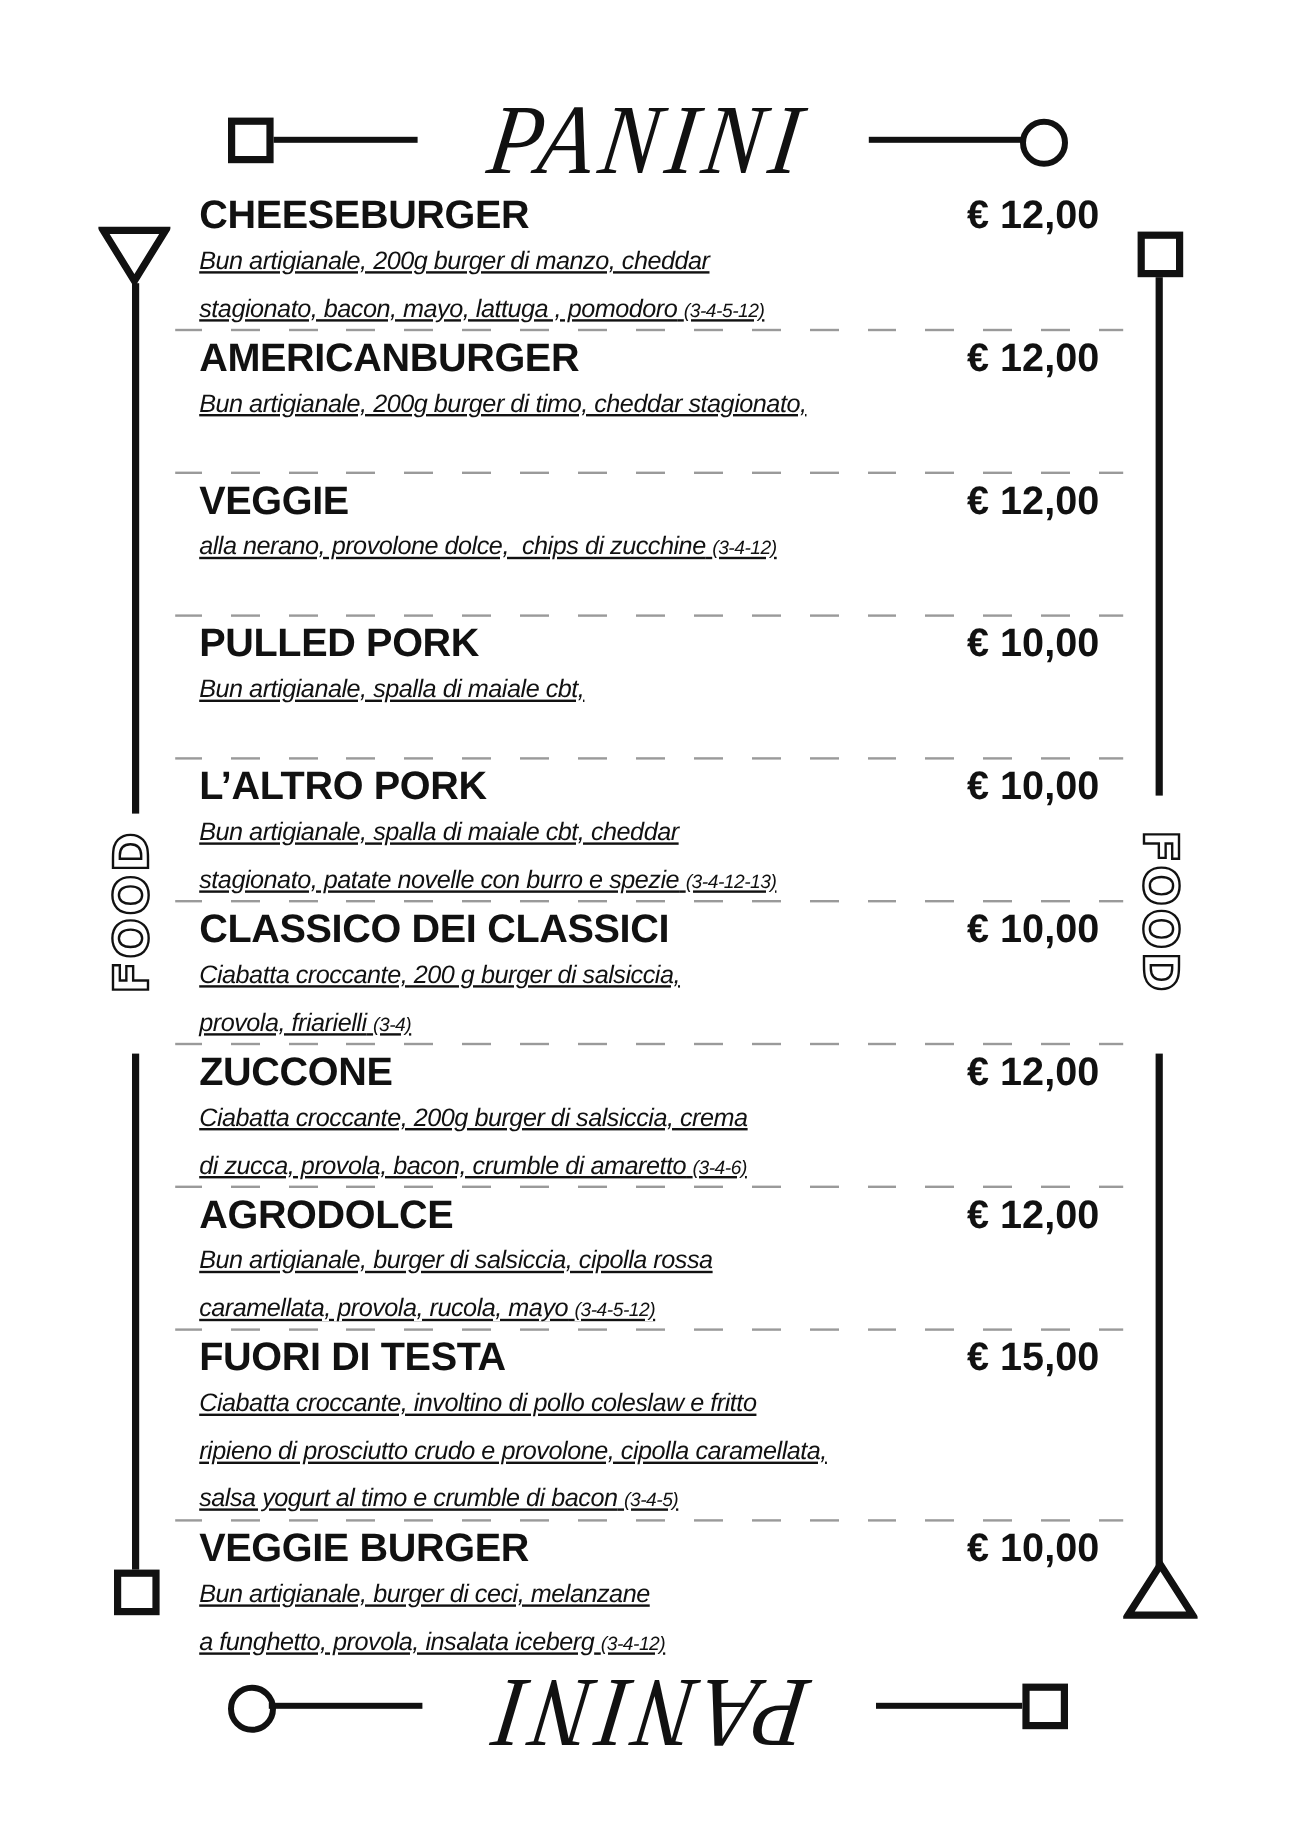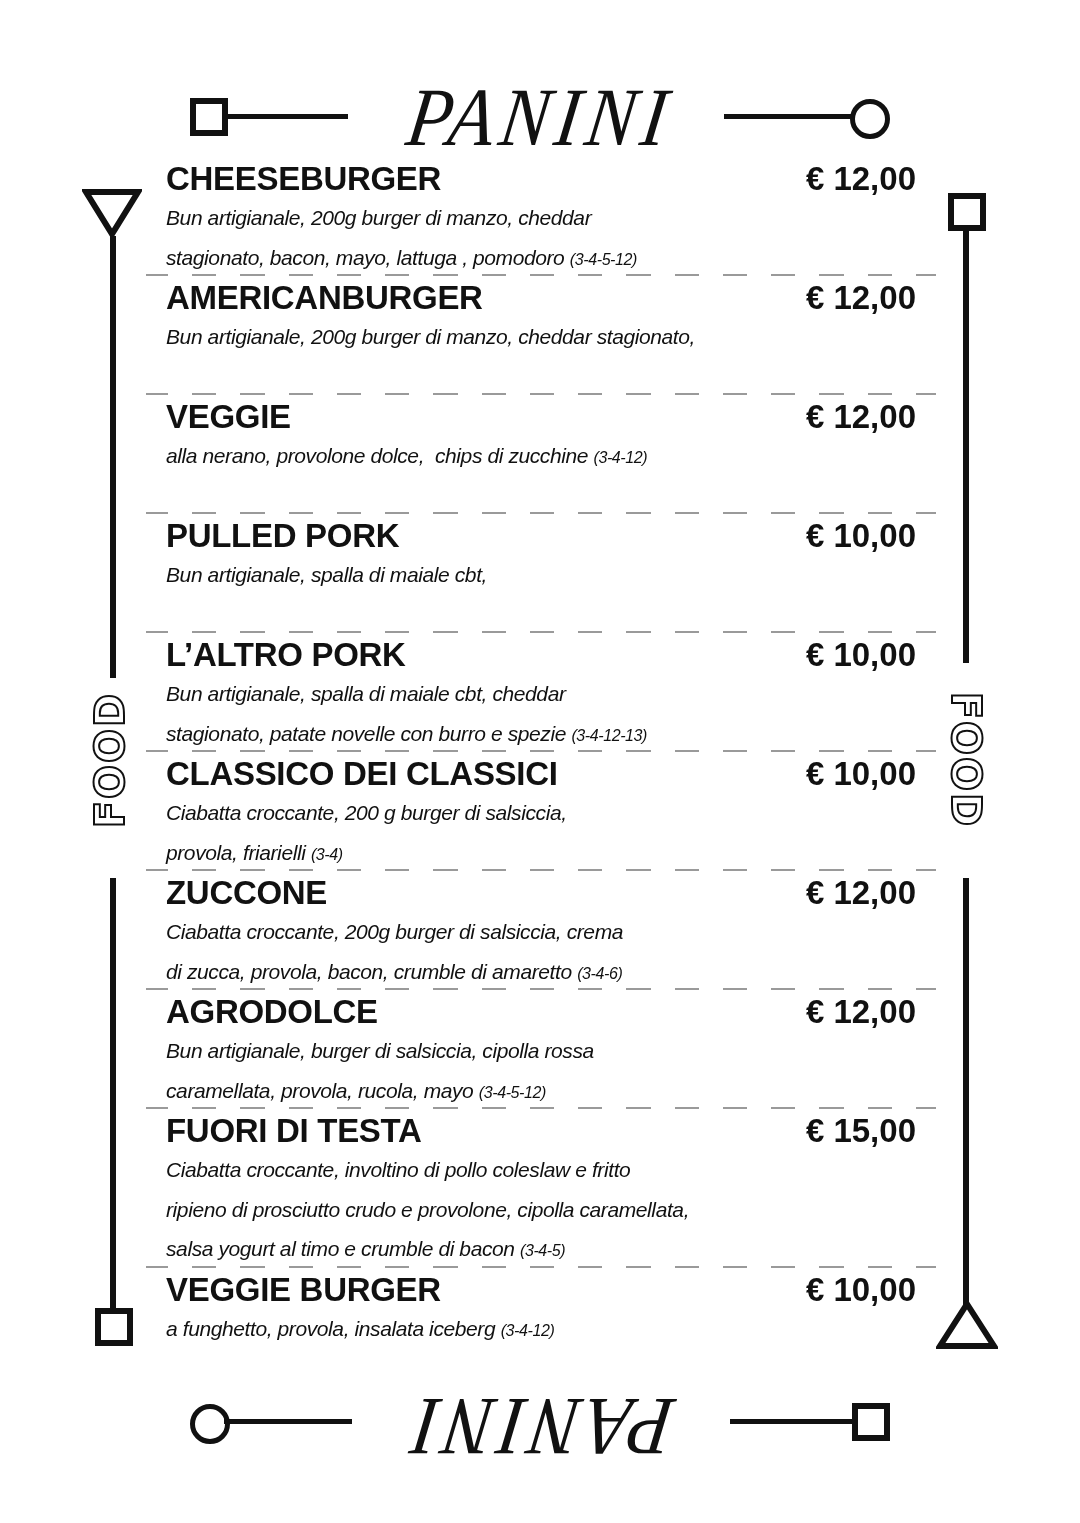--- a/index.html
+++ b/index.html
@@ -17,21 +17,21 @@
     .sq { position: absolute; width: 26px; height: 26px; border: 6px solid #111; box-sizing: content-box; background: #fff; }
     .circ { position: absolute; width: 30px; height: 30px; border: 5px solid #111; border-radius: 50%; background: #fff; }
     .food { position: absolute; font-family: "DejaVu Sans", sans-serif; font-weight: bold; font-size: 40px; letter-spacing: 2px; color: #fff;
       -webkit-text-stroke: 2px #111; line-height: 1; white-space: nowrap; }
     .food-left { left: 20px; top: 740px; transform: rotate(-90deg); transform-origin: center; width: 180px; text-align: center; }
     .food-right { left: 876px; top: 740px; transform: rotate(90deg); transform-origin: center; width: 180px; text-align: center; }
     .menu { position: absolute; left: 0; top: 0; width: 1080px; }
     .item { position: absolute; left: 166px; width: 750px; }
     .name { position: absolute; left: 0; top: 0; font-weight: bold; font-size: 33px; line-height: 1; letter-spacing: -0.3px; white-space: nowrap; }
     .price { position: absolute; right: 0; top: 0; font-weight: bold; font-size: 33px; line-height: 1; white-space: nowrap; }
-    .desc { position: absolute; left: 0; top: 36px; font-style: italic; font-size: 21px; line-height: 39.5px; white-space: nowrap; letter-spacing: -0.4px; }
+    .desc { position: absolute; left: 0; top: 36px; font-style: italic; font-size: 21px; line-height: 39.5px; white-space: nowrap; letter-spacing: -0.4px; text-decoration: underline; }
     .desc .line { display: block; }
     .allergens { font-size: 16px; }
     .sep { position: absolute; left: 146px; width: 790px; height: 0; border-top: 2px dashed #9a9a9a; border-image: repeating-linear-gradient(90deg, #9a9a9a 0 24px, transparent 24px 48px) 2; }
   </style>
 </head>
 <body>
 
 <div class="sq" style="left:190px; top:98px;"></div>
 <div class="hline" style="left:228px; top:114px; width:120px;"></div>
 <div class="title title-top">PANINI</div>
@@ -63,21 +63,21 @@
       <span class="line">Bun artigianale, 200g burger di manzo, cheddar</span>
       <span class="line"><span>stagionato, bacon, mayo, lattuga , pomodoro</span> <span class="allergens">(3-4-5-12)</span></span>
     </div>
   </div>
   <div class="sep" style="top:274px;"></div>
 
   <div class="item" style="top:281px;">
     <div class="name">AMERICANBURGER</div>
     <div class="price">€ 12,00</div>
     <div class="desc">
-      <span class="line">Bun artigianale, 200g burger di manzo, cheddar stagionato,</span>
+      <span class="line">Bun artigianale, 200g burger di timo, cheddar stagionato,</span>
     </div>
   </div>
   <div class="sep" style="top:393px;"></div>
 
   <div class="item" style="top:400px;">
     <div class="name">VEGGIE</div>
     <div class="price">€ 12,00</div>
     <div class="desc">
       <span class="line"><span style="white-space:pre;">alla nerano, provolone dolce,  chips di zucchine</span> <span class="allergens">(3-4-12)</span></span>
     </div>
@@ -141,20 +141,21 @@
       <span class="line">ripieno di prosciutto crudo e provolone, cipolla caramellata,</span>
       <span class="line"><span>salsa yogurt al timo e crumble di bacon</span> <span class="allergens">(3-4-5)</span></span>
     </div>
   </div>
   <div class="sep" style="top:1266px;"></div>
 
   <div class="item" style="top:1273px;">
     <div class="name">VEGGIE BURGER</div>
     <div class="price">€ 10,00</div>
     <div class="desc">
+      <span class="line">Bun artigianale, burger di ceci, melanzane</span>
       <span class="line"><span>a funghetto, provola, insalata iceberg</span> <span class="allergens">(3-4-12)</span></span>
     </div>
   </div>
 </div>
 
 <div class="circ" style="left:190px; top:1404px;"></div>
 <div class="hline" style="left:224px; top:1419px; width:128px;"></div>
 <div class="title title-bottom">PANINI</div>
 <div class="hline" style="left:730px; top:1419px; width:122px;"></div>
 <div class="sq" style="left:852px; top:1403px;"></div>

